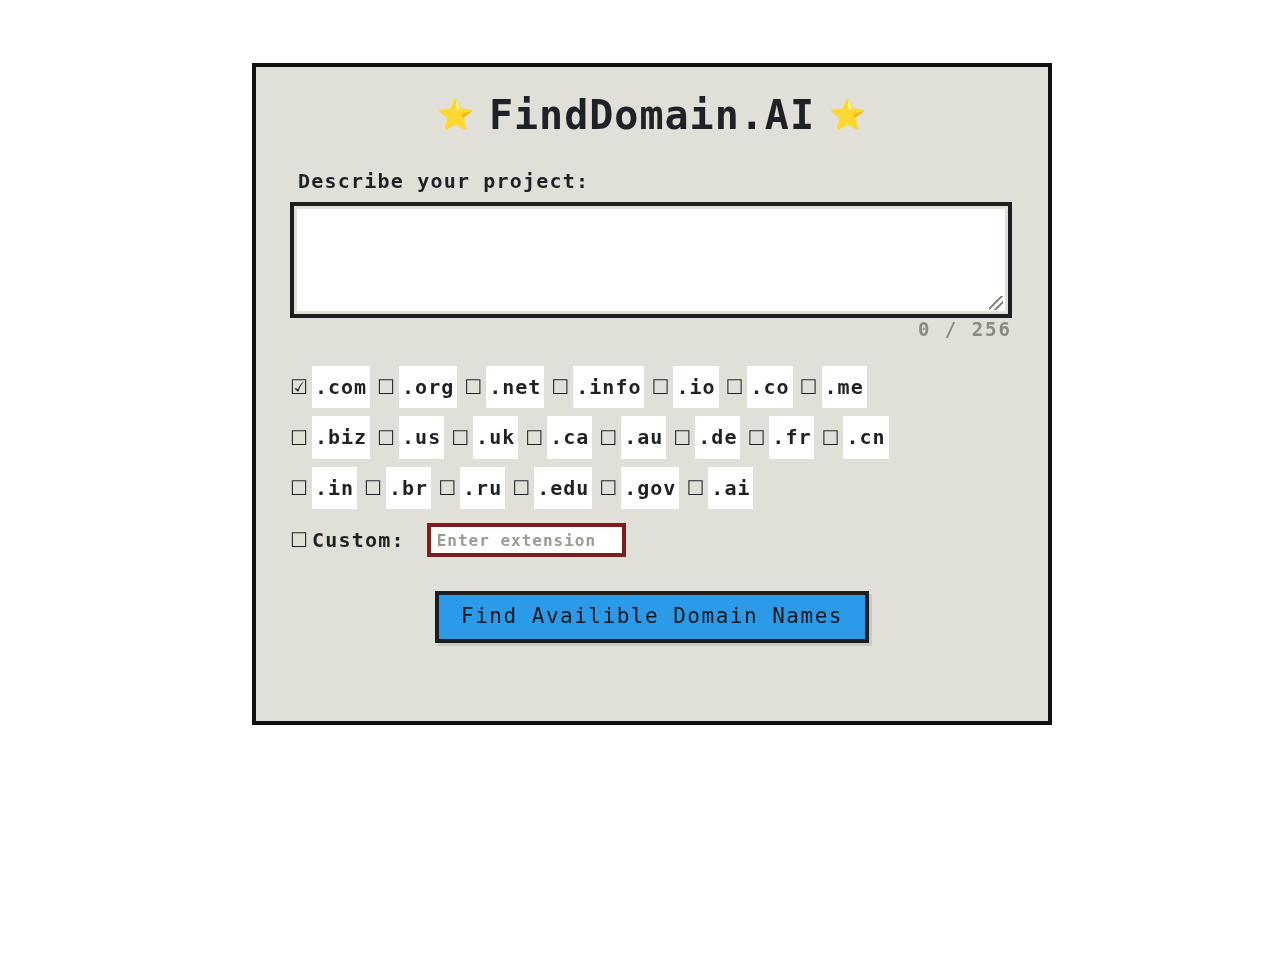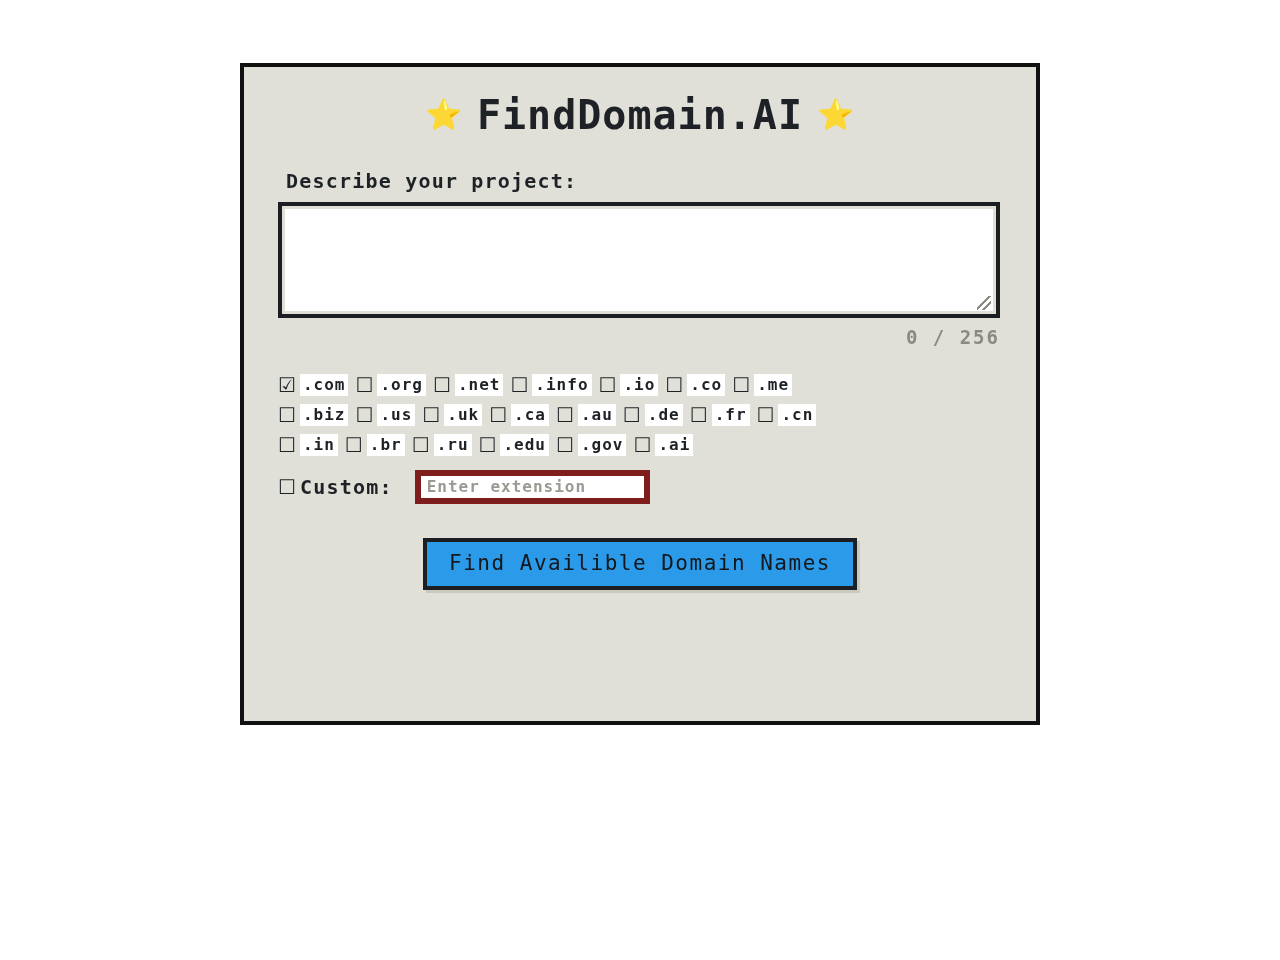--- a/index.html
+++ b/index.html
@@ -10,21 +10,21 @@
     width: 1280px;
     height: 960px;
     overflow: hidden;
   }
   body {
     font-family: "DejaVu Sans Mono", "Liberation Mono", monospace;
   }
 
   #app-root {
     position: absolute;
-    left: 240px;
+    left: 252px;
     top: 63px;
     width: 800px;
     height: 662px;
     background: #e0e0d8;
     border: 4px solid #111111;
     box-sizing: border-box;
   }
 
   .inner {
     padding: 28px 34px 24px 34px;
@@ -103,21 +103,20 @@
   }
 
   #char-counter {
     text-align: right;
     width: 722px;
     font-family: "DejaVu Sans Mono", "Liberation Mono", monospace;
     font-size: 19px;
     font-weight: bold;
     color: #8a8a82;
     letter-spacing: 2px;
-    margin-top: 8px;
   }
 
   
   #extensions-section {
     margin-top: 26px;
   }
   .ext-row {
     display: flex;
     align-items: center;
     margin-bottom: 8px;
@@ -131,49 +130,49 @@
   .cb {
     font-family: "DejaVu Sans", sans-serif;
     font-size: 20px;
     line-height: 1;
     color: #1e2226;
     margin-right: 4px;
     user-select: none;
   }
   .ext-label {
     font-family: "DejaVu Sans Mono", "Liberation Mono", monospace;
-    font-size: 16px;
+    font-size: 20px;
     font-weight: bold;
     letter-spacing: 1px;
     color: #1e2226;
     background: #ffffff;
-    padding: 2px 3px;
+    padding: 10px 3px;
     line-height: 1.12;
   }
 
   
   #custom-row {
     display: flex;
     align-items: center;
     margin-top: 14px;
   }
   #custom-label {
     font-family: "DejaVu Sans Mono", "Liberation Mono", monospace;
     font-size: 20px;
     font-weight: bold;
     letter-spacing: 1.2px;
     color: #1e2226;
     margin-right: 22px;
   }
   #custom-input-wrap {
-    border: 6px solid #7f1d1d;
+    border: 4px solid #7f1d1d;
     background: #ffffff;
     padding: 1px 2px;
     box-sizing: border-box;
-    width: 235px;
+    width: 199px;
     height: 34px;
     display: flex;
     align-items: center;
   }
   #custom-extension-input {
     border: none;
     outline: none;
     background: transparent;
     width: 100%;
     font-family: "DejaVu Sans Mono", "Liberation Mono", monospace;

